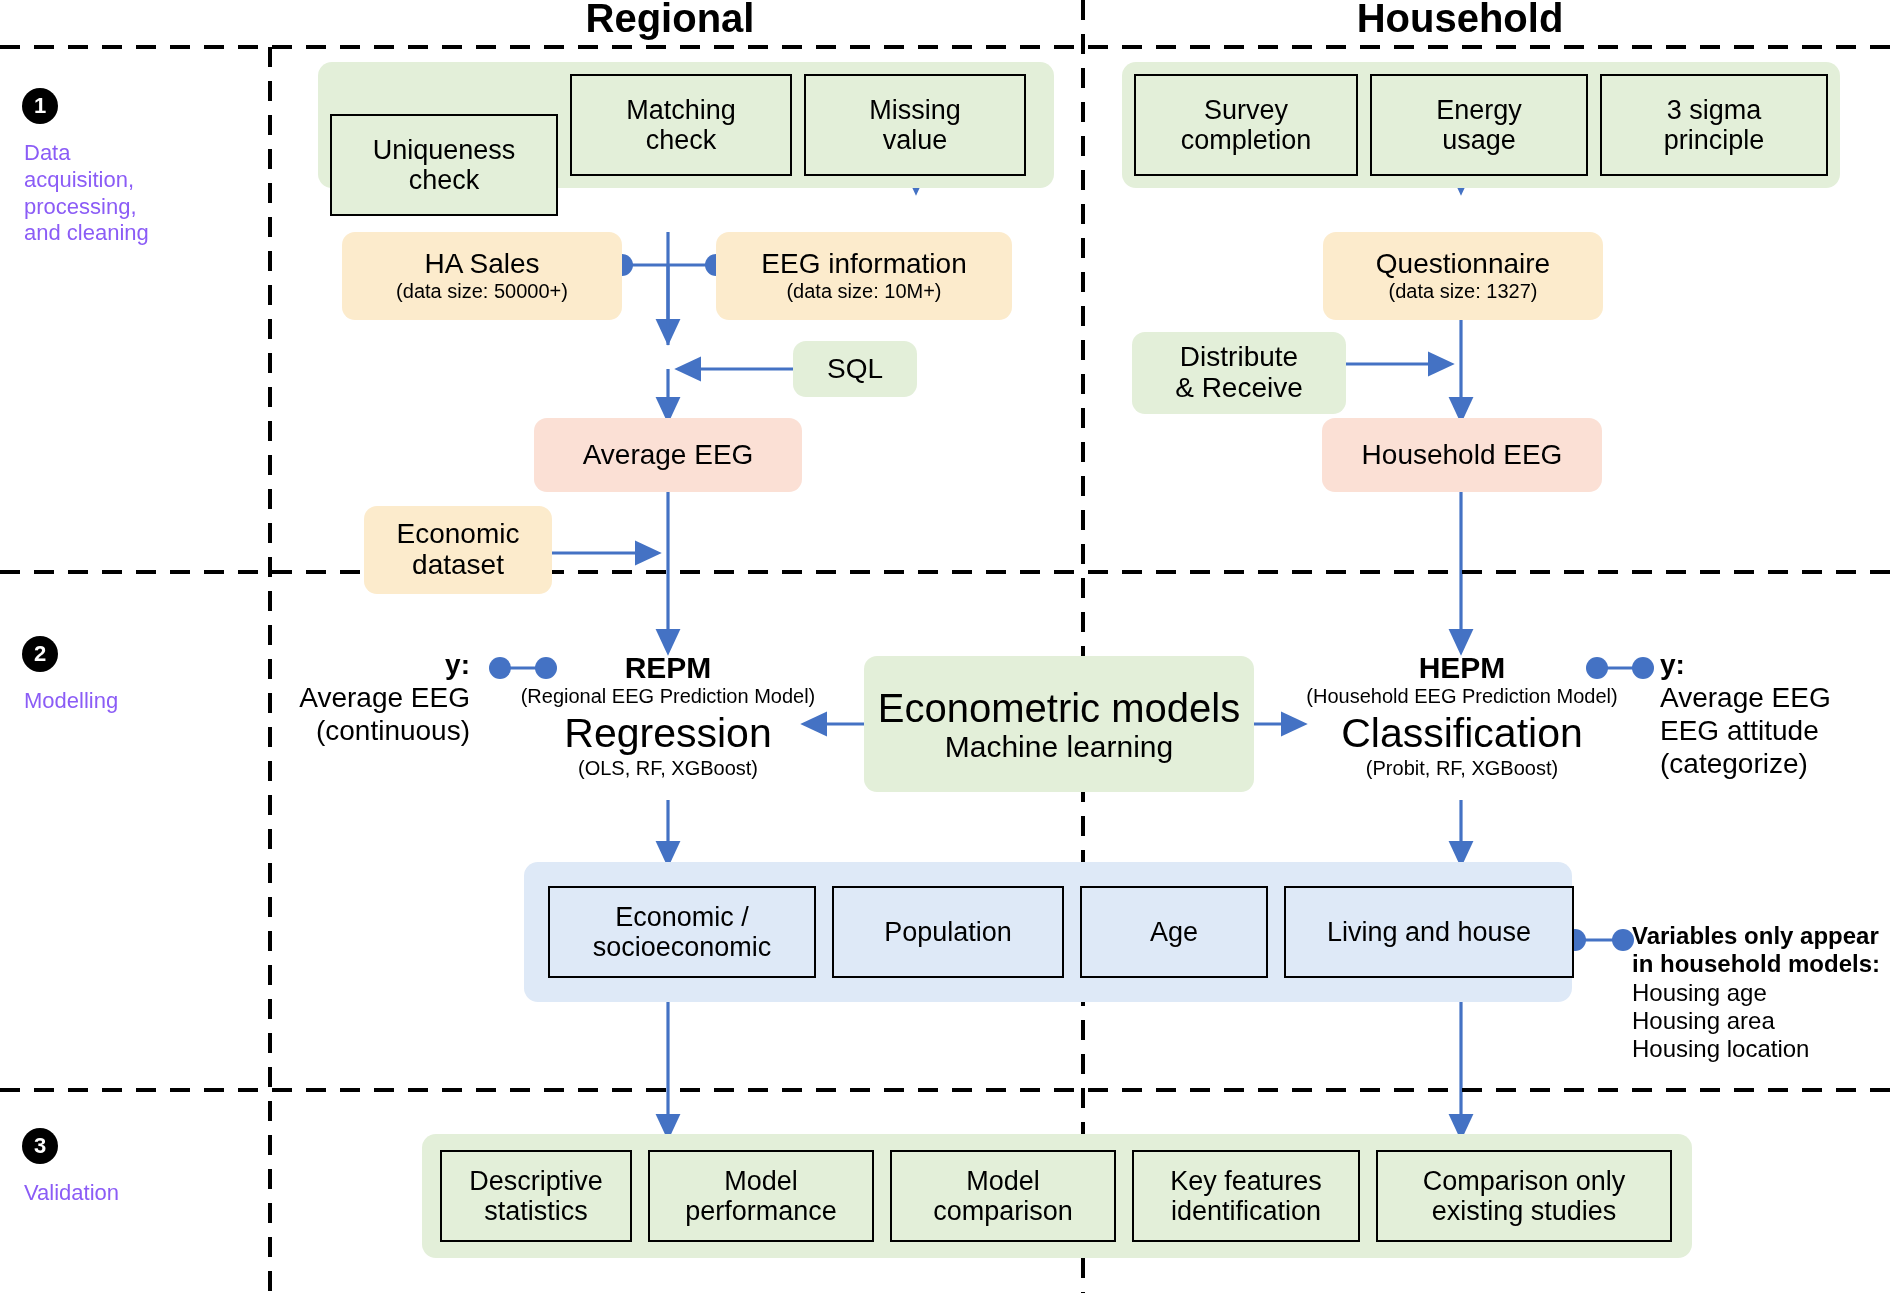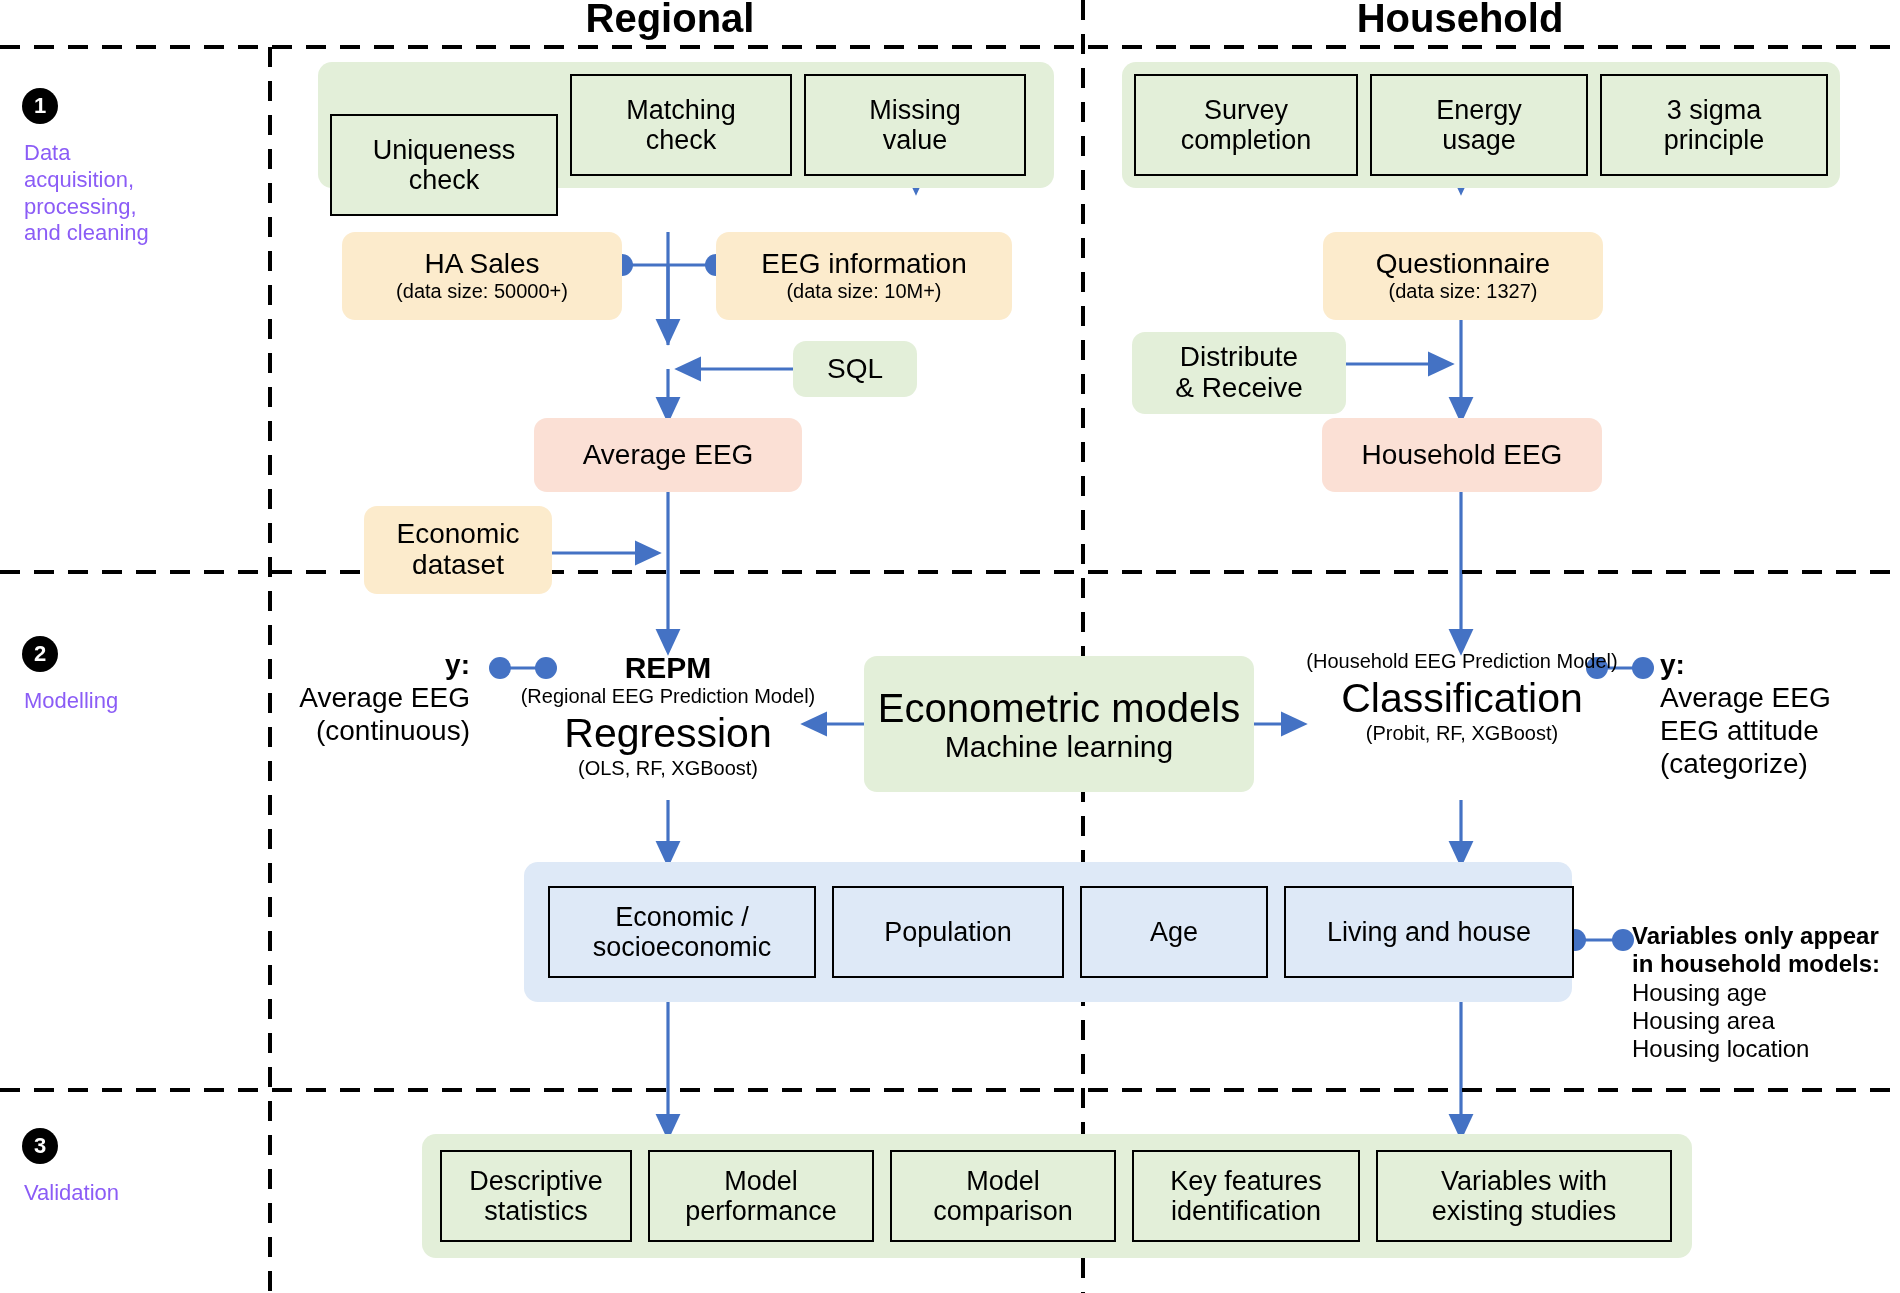--- a/index.html
+++ b/index.html
@@ -221,20 +221,21 @@
     <div class="modelmain">Regression</div>
     <div class="small">(OLS, RF, XGBoost)</div>
   </div>
 
   <div class="pill p-green" style="left:864px;top:656px;width:390px;height:136px;">
     <div class="t1" style="font-size:40px;">Econometric models</div>
     <div class="t1" style="font-size:30px;">Machine learning</div>
   </div>
 
   <div class="freetext ft-c" style="left:1290px;top:650px;width:344px;">
+    <div class="modelname">HEPM</div>
     <div class="small">(Household EEG Prediction Model)</div>
     <div class="modelmain">Classification</div>
     <div class="small">(Probit, RF, XGBoost)</div>
   </div>
 
   <div class="freetext ft-l" style="left:1660px;top:648px;width:230px;">
     <div class="big bold">y:</div>
     <div class="big">Average EEG</div>
     <div class="big">EEG attitude</div>
     <div class="big">(categorize)</div>
@@ -285,18 +286,18 @@
     </div>
   </div>
   <div class="box" style="left:1132px;top:1150px;width:228px;height:92px;">
     <div>
       <div>Key features</div>
       <div>identification</div>
     </div>
   </div>
   <div class="box" style="left:1376px;top:1150px;width:296px;height:92px;">
     <div>
-      <div>Variables with</div>
+      <div>Comparison only</div>
       <div>existing studies</div>
     </div>
   </div>
 
 </div>
 
 </body></html>

